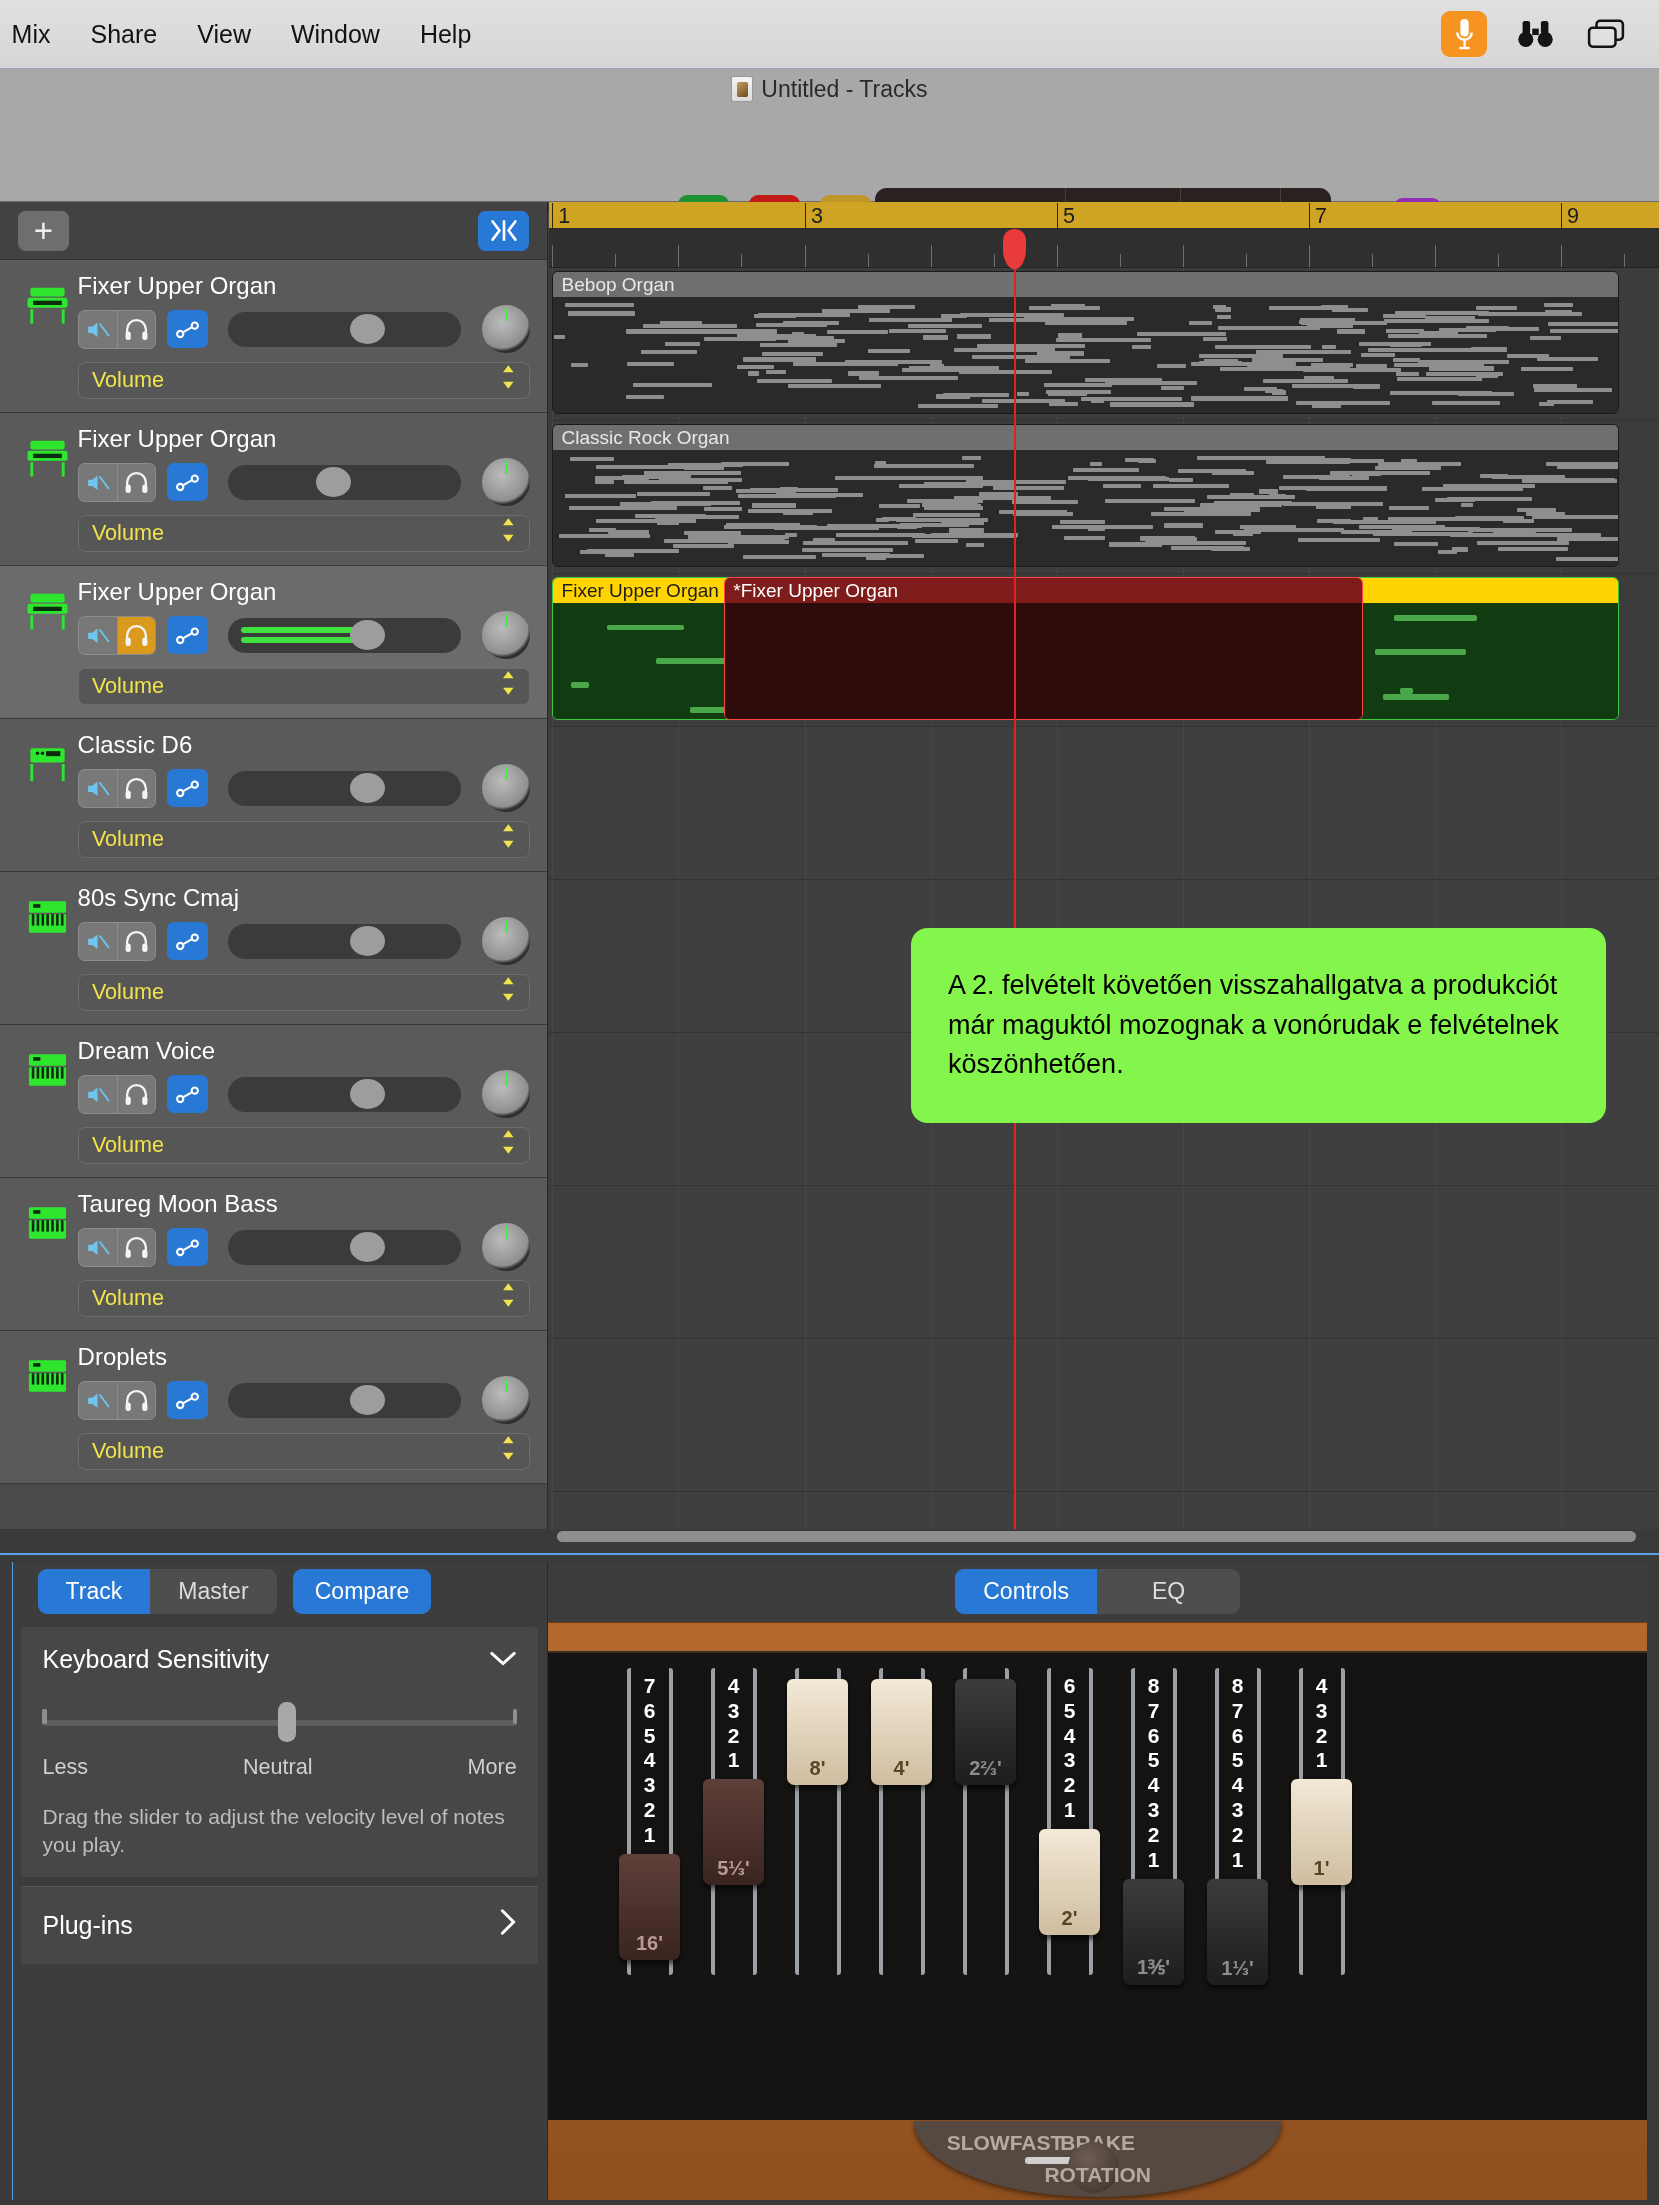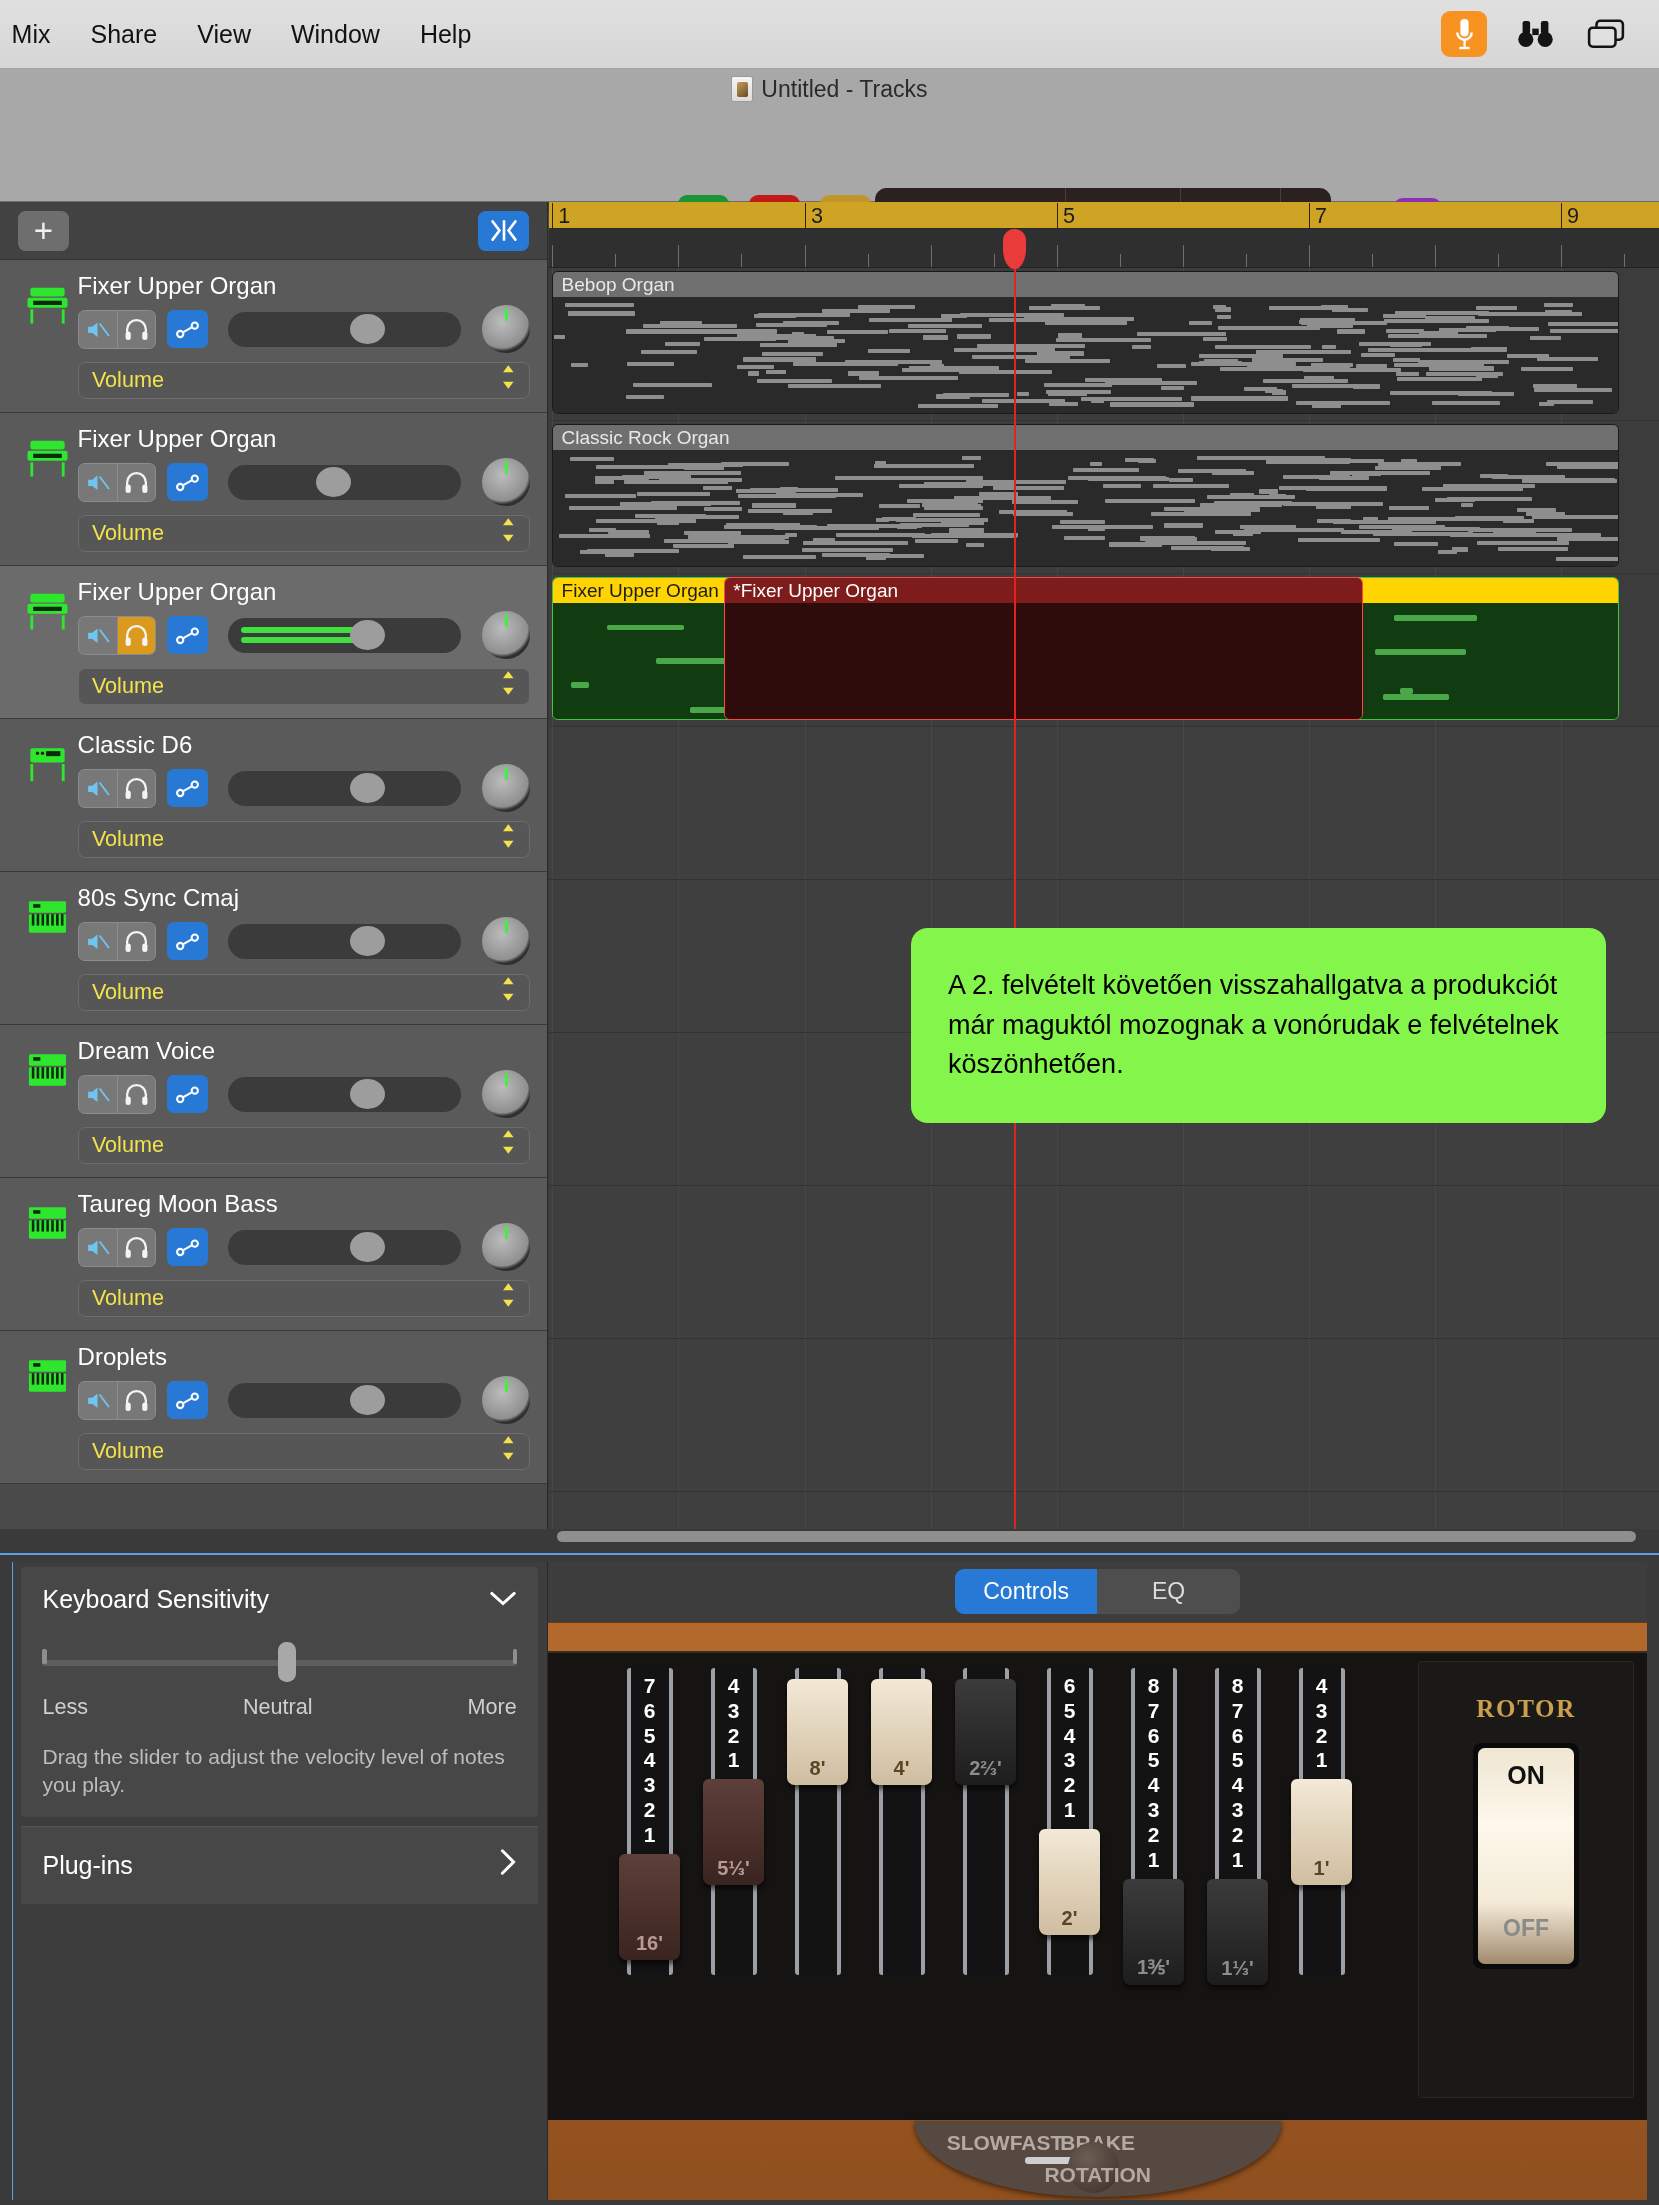--- a/index.html
+++ b/index.html
@@ -1322,20 +1322,27 @@
     </div>
 </div>
 
 <div class="hscroll" style="top:1525px;">
   <div class="hscroll-thumb"></div>
 </div>
 
 <div class="bottom">
 
   <div class="insp-left">
+    <div class="insp-tabs">
+      <div class="segctl">
+        <div class="seg active">Track</div>
+        <div class="seg">Master</div>
+      </div>
+      <div class="pillbtn">Compare</div>
+    </div>
 
     <div class="insp-card">
       <div class="card-head">
         <span>Keyboard Sensitivity</span>
         <span>
           <svg width="28" height="18" viewBox="0 0 24 16">
               <path d="M2 3l10 9 10-9" stroke="#fff" stroke-width="2.6" fill="none" stroke-linecap="round"></path>
             </svg>
         </span>
       </div>
@@ -1475,29 +1482,20 @@
                 <div>3</div>
                 <div>2</div>
                 <div>1</div>
               </div>
     <div class="db-cap cap-white" style="top:111px;">
       <span>1'</span>
     </div>
             </div>
           </div>
 
-        <div class="rotor-panel">
-          <div class="rotor-label">ROTOR</div>
-          <div class="rocker">
-            <div class="rocker-in">
-              <span class="rocker-on">ON</span>
-              <span class="rocker-off">OFF</span>
-            </div>
-          </div>
-        </div>
       </div>
 
       <div class="rotation">
         <div class="rot-shape"></div>
         <div class="rot-txt">
           <span>SLOW</span>
           <span>FAST</span>
         </div>
         <div class="rot-brake">BRAKE</div>
         <div class="rot-bar"></div>

